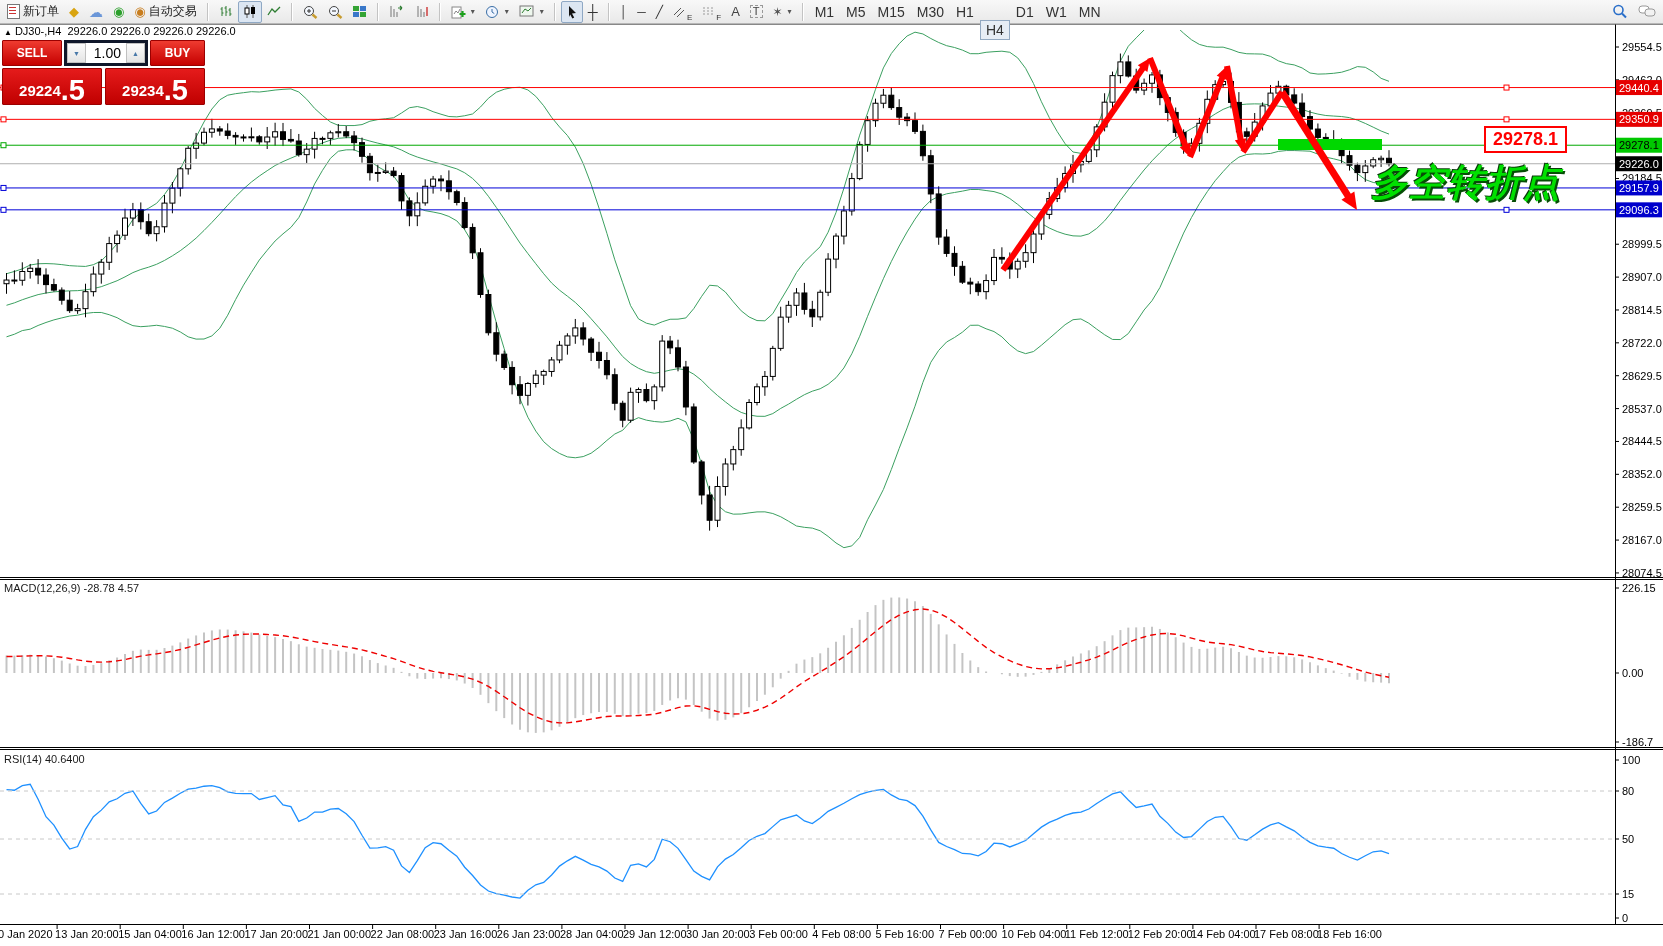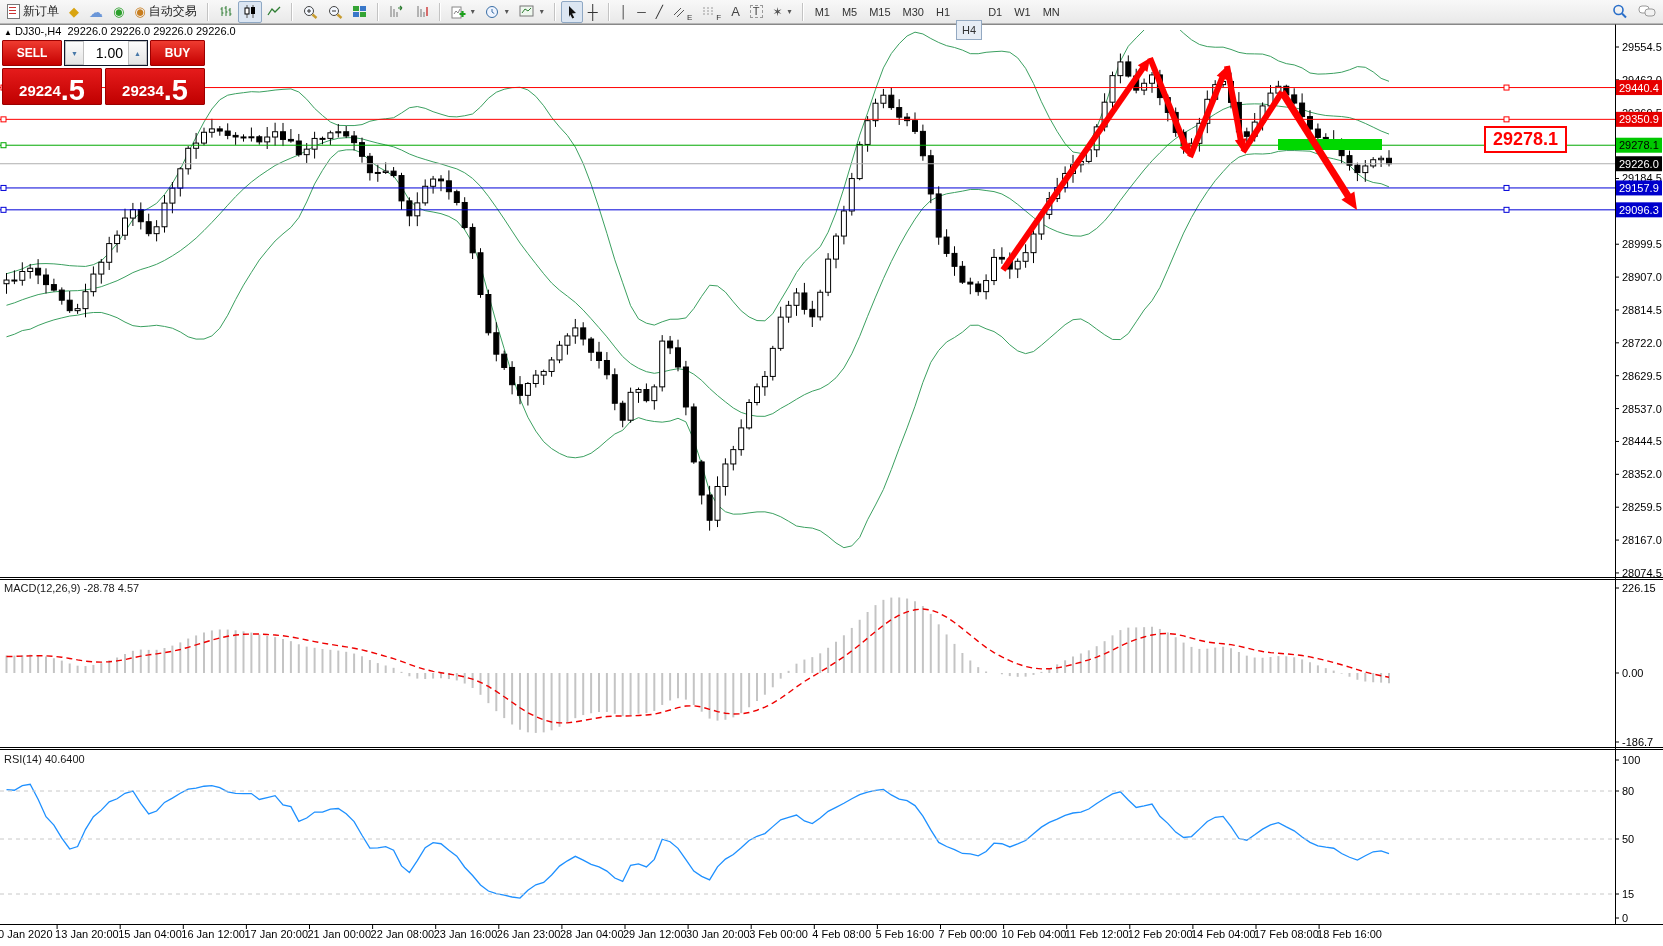--- a/index.html
+++ b/index.html
@@ -7,40 +7,40 @@
   
   .toolbar{position:absolute;left:0;top:0;width:1663px;height:23px;
     background:linear-gradient(#f8f8f8,#e9e9e9);border-bottom:1px solid #b7b7b7;
     display:flex;align-items:center;font-size:12px;color:#222;z-index:10;}
   .tgroup{display:flex;align-items:center;height:22px;padding:0 2px;}
   .sep{width:1px;height:18px;background:#c3c3c3;border-right:1px solid #fff;margin:0 3px;}
   .tbtn{display:flex;align-items:center;gap:3px;height:20px;padding:0 4px;border:1px solid transparent;border-radius:2px;cursor:default;}
   .tbtn.active{background:#dce6f2;border:1px solid #8fa8c4;}
   .dd::after{content:"▾";font-size:8px;color:#555;margin-left:2px;}
   .glyph{font-size:12px;line-height:1;}
-  .tf-btn{height:18px;padding:0 5px;font-size:11px;color:#333;border:1px solid transparent;display:flex;align-items:center;}
+  .tf-btn{height:18px;padding:0 5px;font-size:14px;color:#333;border:1px solid transparent;display:flex;align-items:center;}
   .tf-btn.active{background:#e7edf5;border:1px solid #93a9c2;margin-top:36px;}
   .doc-icon{width:11px;height:13px;background:#fff;border:1px solid #777;position:relative;}
   .doc-icon::after{content:"";position:absolute;left:1px;top:2px;width:7px;height:7px;
     background:repeating-linear-gradient(#c33 0 1px,transparent 1px 3px);}
   .tile-icon{width:14px;height:12px;display:grid;grid-template-columns:6px 6px;grid-template-rows:5px 5px;gap:1px;}
   .tile-icon span{display:block;}
   .spacer{flex:1;}
   
   #chart-wrap{position:absolute;left:0;top:0;width:1663px;height:946px;}
   .ohlc-title{position:absolute;left:4px;top:25px;font-size:11px;color:#000;z-index:6;white-space:pre;}
   .ohlc-title .tri{font-size:8px;margin-right:3px;}
   .ind-label{position:absolute;font-size:11px;color:#1a1a1a;z-index:6;}
   
   .trade-panel{position:absolute;left:2px;top:40px;width:203px;z-index:7;}
   .tp-row1{display:flex;height:26px;gap:2px;}
   .tp-btn{color:#fff;font-weight:bold;font-size:12px;display:flex;align-items:center;justify-content:center;
     background:linear-gradient(#ef3b30,#c50000);border:1px solid #9b0000;border-radius:1px;}
   .sell-btn{width:58px;} .buy-btn{width:53px;}
-  .vol{flex:1;display:flex;border:1px solid #0f172a;background:#fff;}
+  .vol{flex:1;display:flex;border:3px solid #0f172a;background:#fff;}
   .vol-btn{width:17px;background:linear-gradient(#fcfcfc,#e4e4e4);border:1px solid #c0c0c0;color:#4878a8;
     font-size:7px;display:flex;align-items:center;justify-content:center;}
   .vol-value{flex:1;text-align:right;padding-right:5px;font-size:14px;color:#000;display:flex;align-items:center;justify-content:flex-end;}
   .tp-row2{display:flex;gap:3px;margin-top:2px;height:37px;}
   .price-box{flex:1;background:linear-gradient(#e51b1b,#c00000);border:1px solid #9b0000;color:#fff;
     display:flex;align-items:flex-end;justify-content:center;padding-bottom:1px;border-radius:1px;}
   .price-small{font-size:15px;font-weight:bold;margin-bottom:4px;}
   .price-big{font-size:29px;font-weight:bold;line-height:0.9;}
   
   .level-box{position:absolute;left:1484px;top:126px;width:79px;height:23px;z-index:6;
@@ -988,13 +988,14 @@
         <span class="price-small">29234</span>
           <span class="price-big">.5</span>
       </div>
     </div>
   </div>
 
   <div class="ind-label" style="left:4px;top:582px">MACD(12,26,9) -28.78 4.57</div>
   <div class="ind-label" style="left:4px;top:753px">RSI(14) 40.6400</div>
 
   <div class="level-box">29278.1</div>
+  <div class="cjk-note">多空转折点</div>
 </div>
 
 </body></html>

